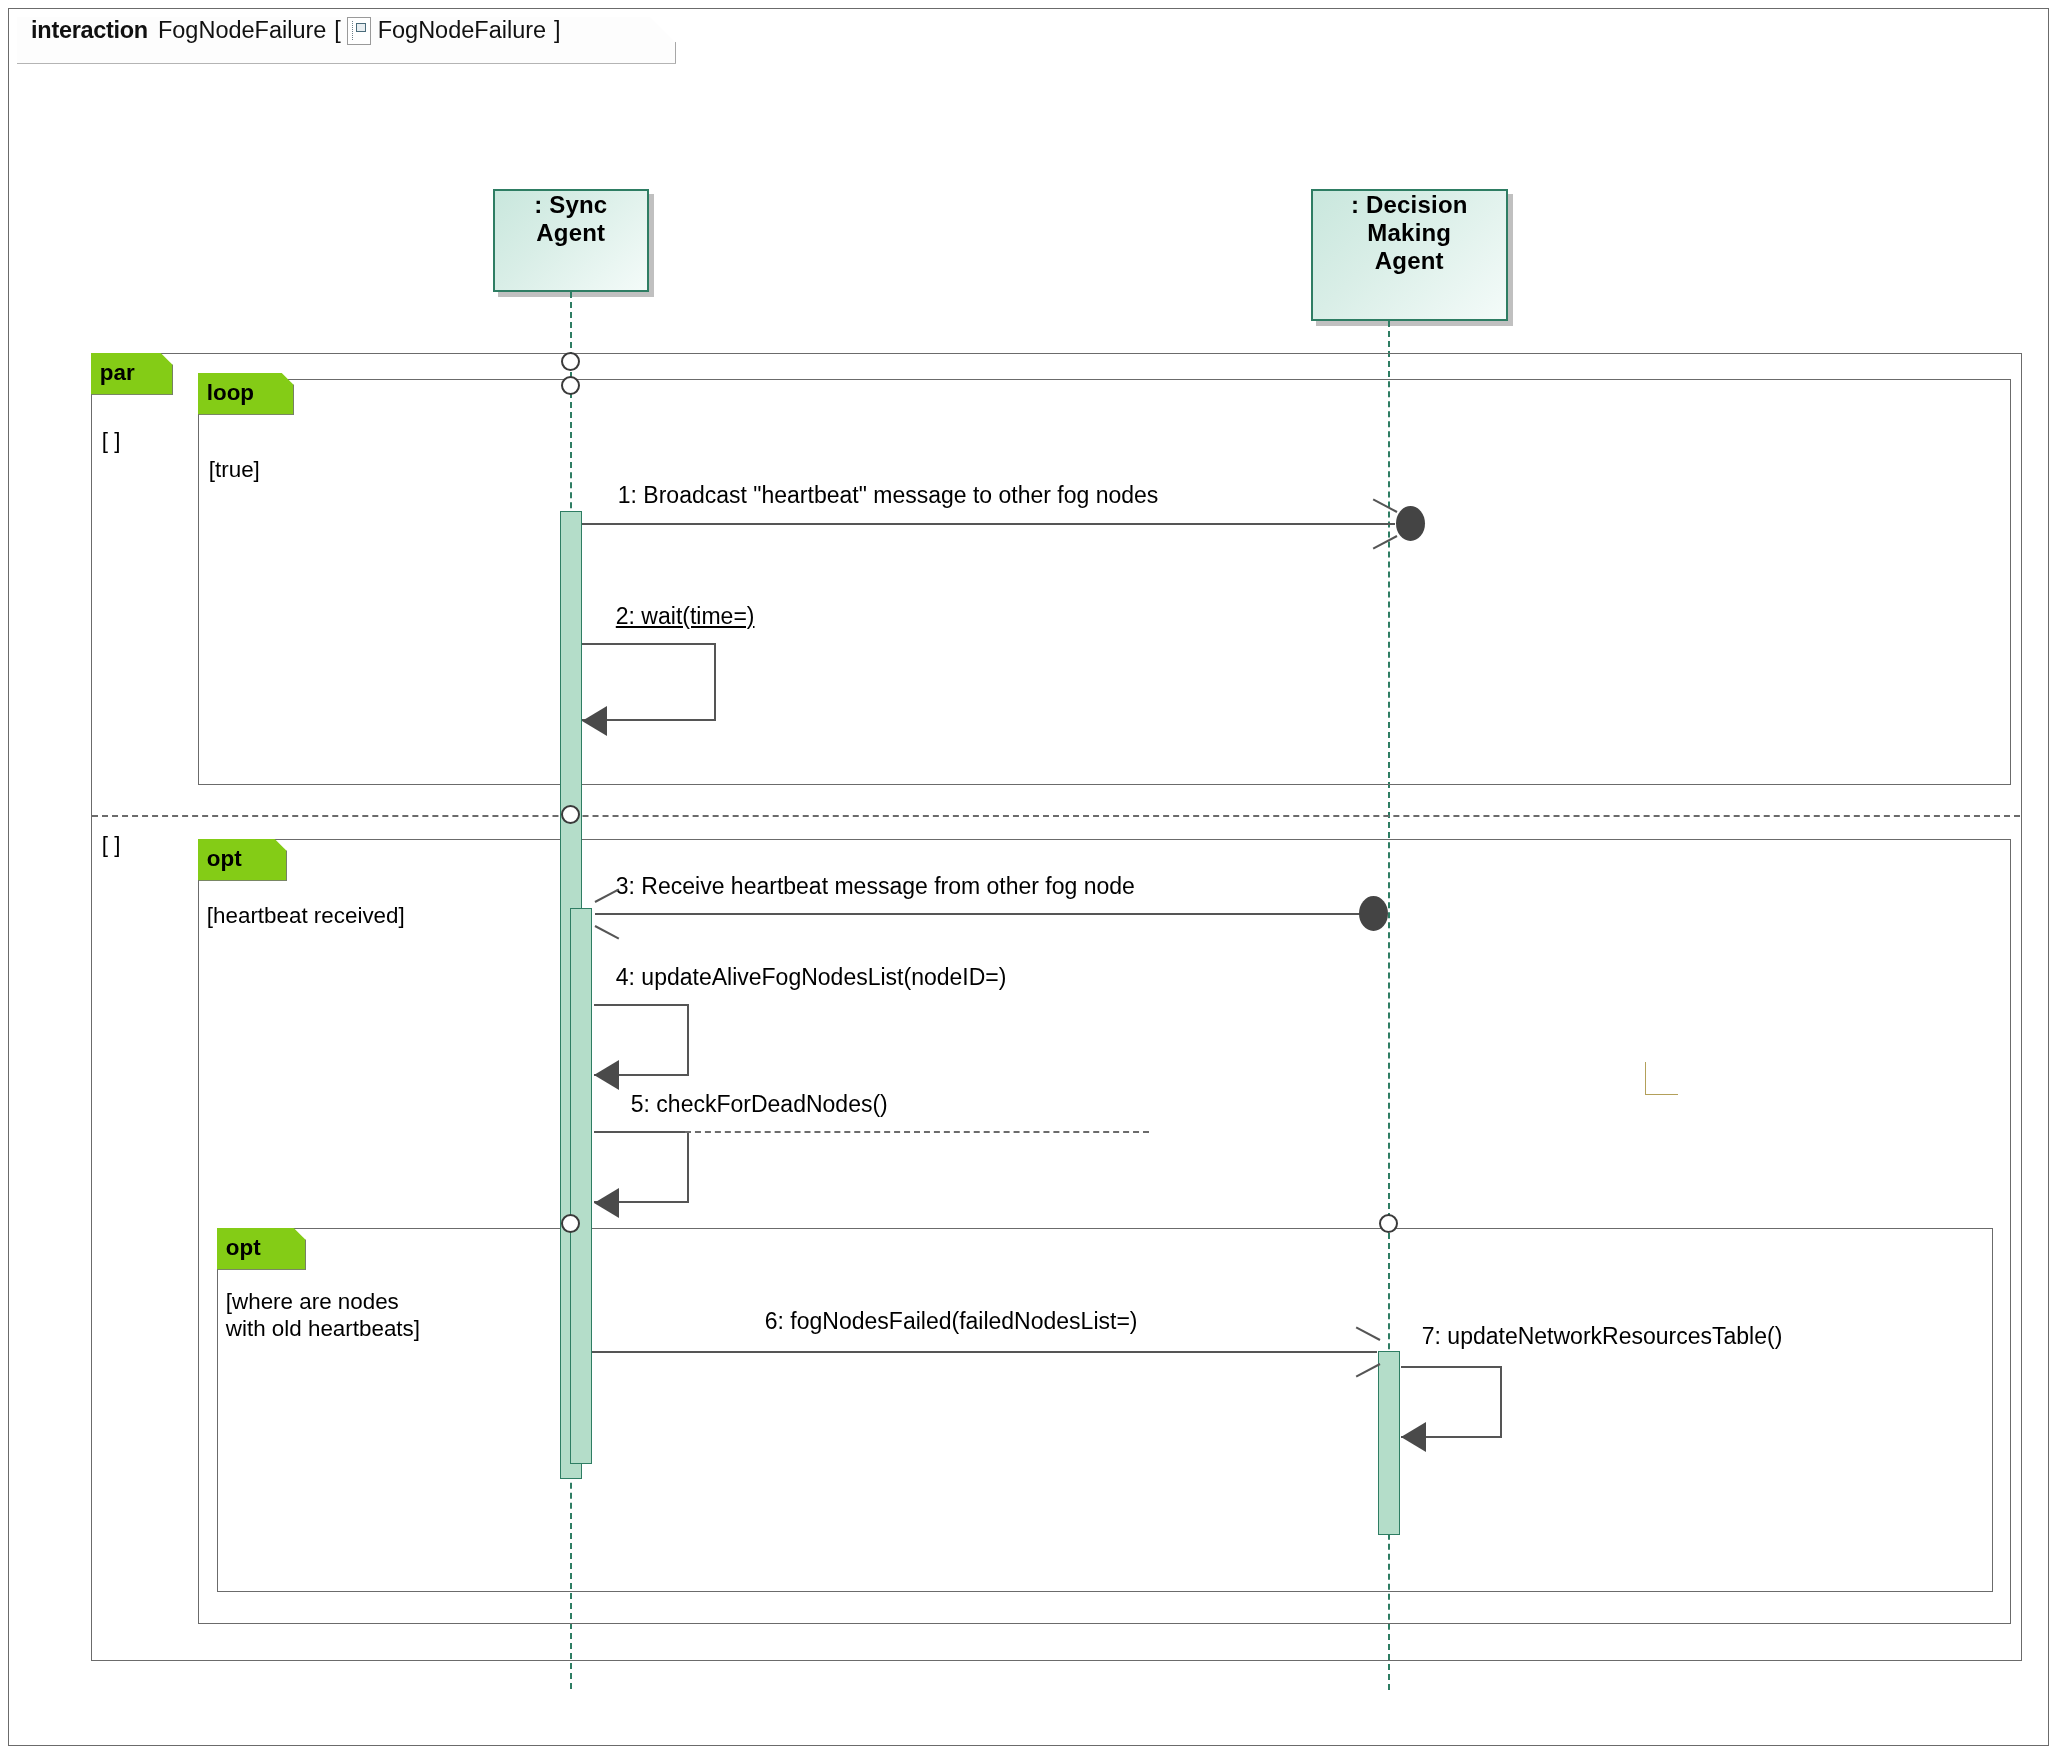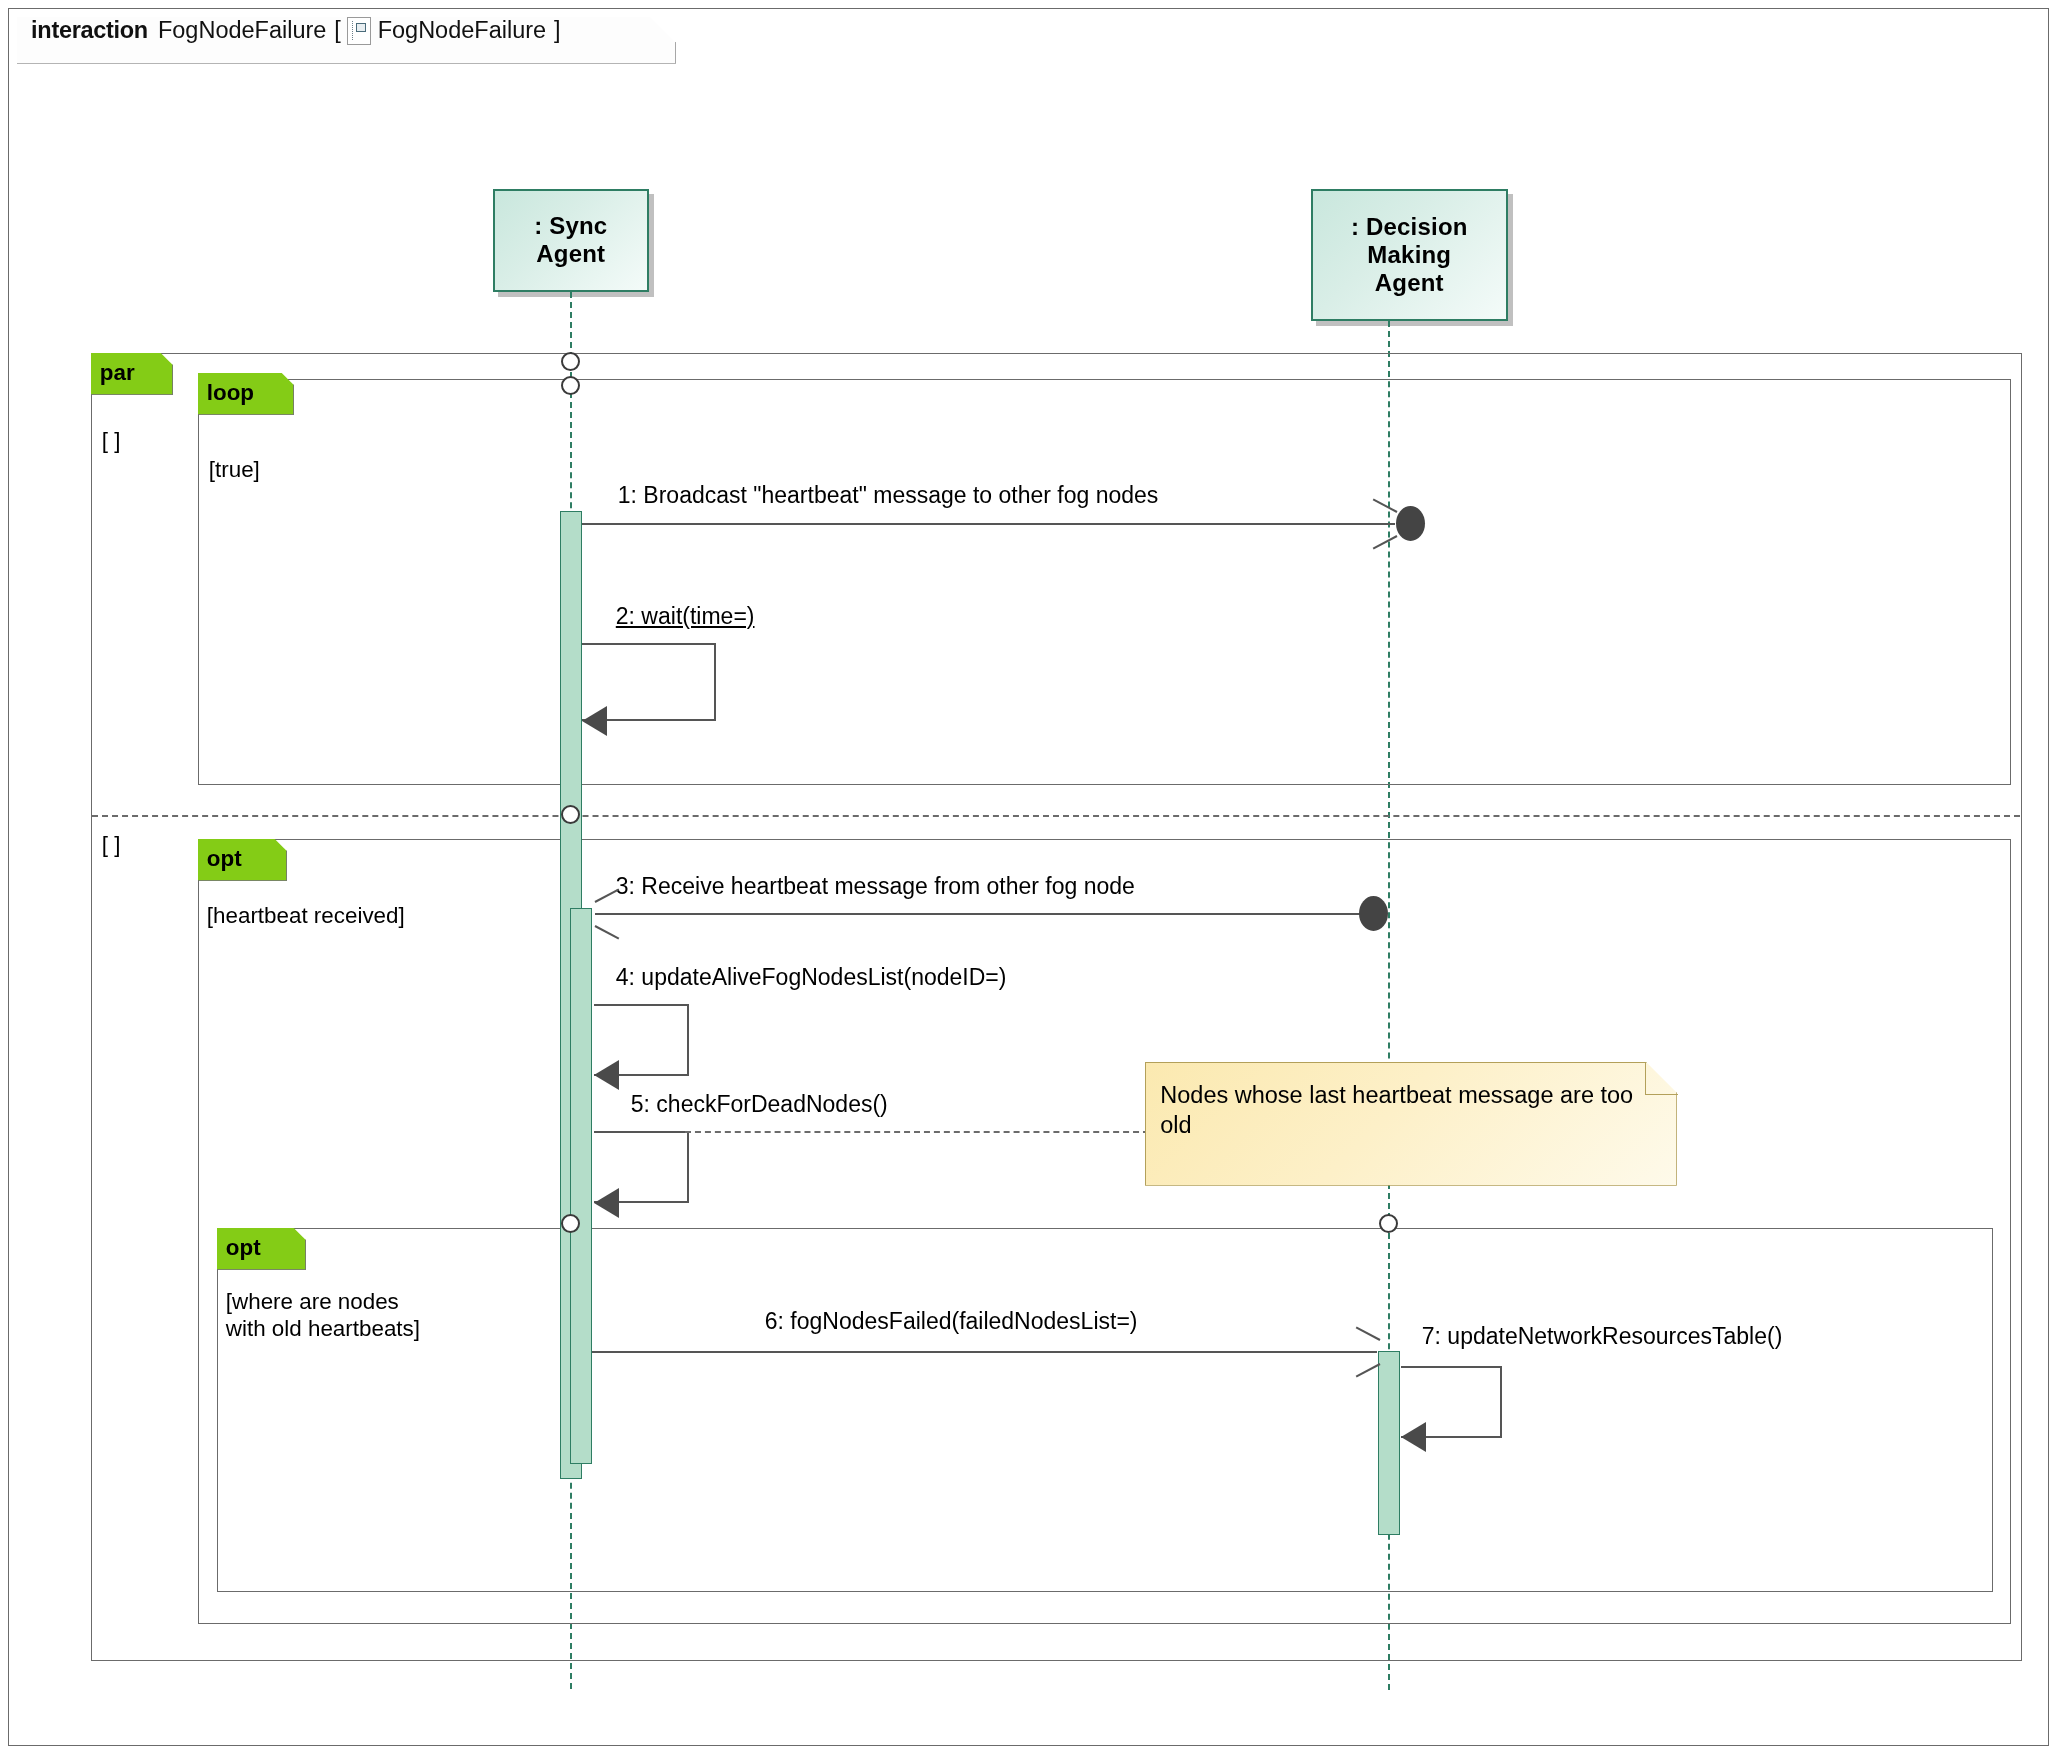--- a/index.html
+++ b/index.html
@@ -82,21 +82,20 @@
   }
 
   
   .lifeline-head {
     position: absolute;
     box-sizing: border-box;
     border: 2.2px solid #2e7d63;
     background: linear-gradient(135deg, #c9e7dd 0%, #d9eee7 40%, #f4fbf9 100%);
     box-shadow: 5px 5px 0 rgba(140,140,140,0.55);
     display: flex;
-    align-items: center;
     justify-content: center;
     text-align: center;
     font-size: 24px;
     font-weight: bold;
     color: #000;
     line-height: 1.17;
     letter-spacing: 0.2px;
   }
 
   
@@ -328,23 +327,20 @@
   <div class="msg-label" style="left:607px; top:955px;">4: updateAliveFogNodesList(nodeID=)</div>
   <div class="self-loop" style="left:585px; top:995px; width:95px; height:72px;"></div>
   <div class="arrow-solid-left" style="left:585px; top:1051px;"></div>
 
   <div class="msg-label" style="left:622px; top:1082px;">5: checkForDeadNodes()</div>
   <div class="self-loop" style="left:585px; top:1122px; width:95px; height:72px;"></div>
   <div class="arrow-solid-left" style="left:585px; top:1179px;"></div>
 
   <div class="note-anchor" style="left:676px; top:1122px; width:464px;"></div>
 
-  <div class="note" style="left:1136px; top:1053px; width:532px; height:124px;">
-    <span>Nodes whose last heartbeat message are too old</span>
-  </div>
   <div class="note-fold" style="left:1636px; top:1053px;"></div>
 
   <div class="gate-circle" style="left:1370px; top:1205px;"></div>
   <div class="gate-circle" style="left:552px; top:1205px;"></div>
 
   <div class="msg-label" style="left:756px; top:1299px;">6: fogNodesFailed(failedNodesList=)</div>
   <div class="msg-line" style="left:583px; top:1342px; width:785px;"></div>
   <div class="arrow-open right" style="left:1344px; top:1327px;"></div>
 
   <div class="msg-label" style="left:1413px; top:1314px;">7: updateNetworkResourcesTable()</div>

